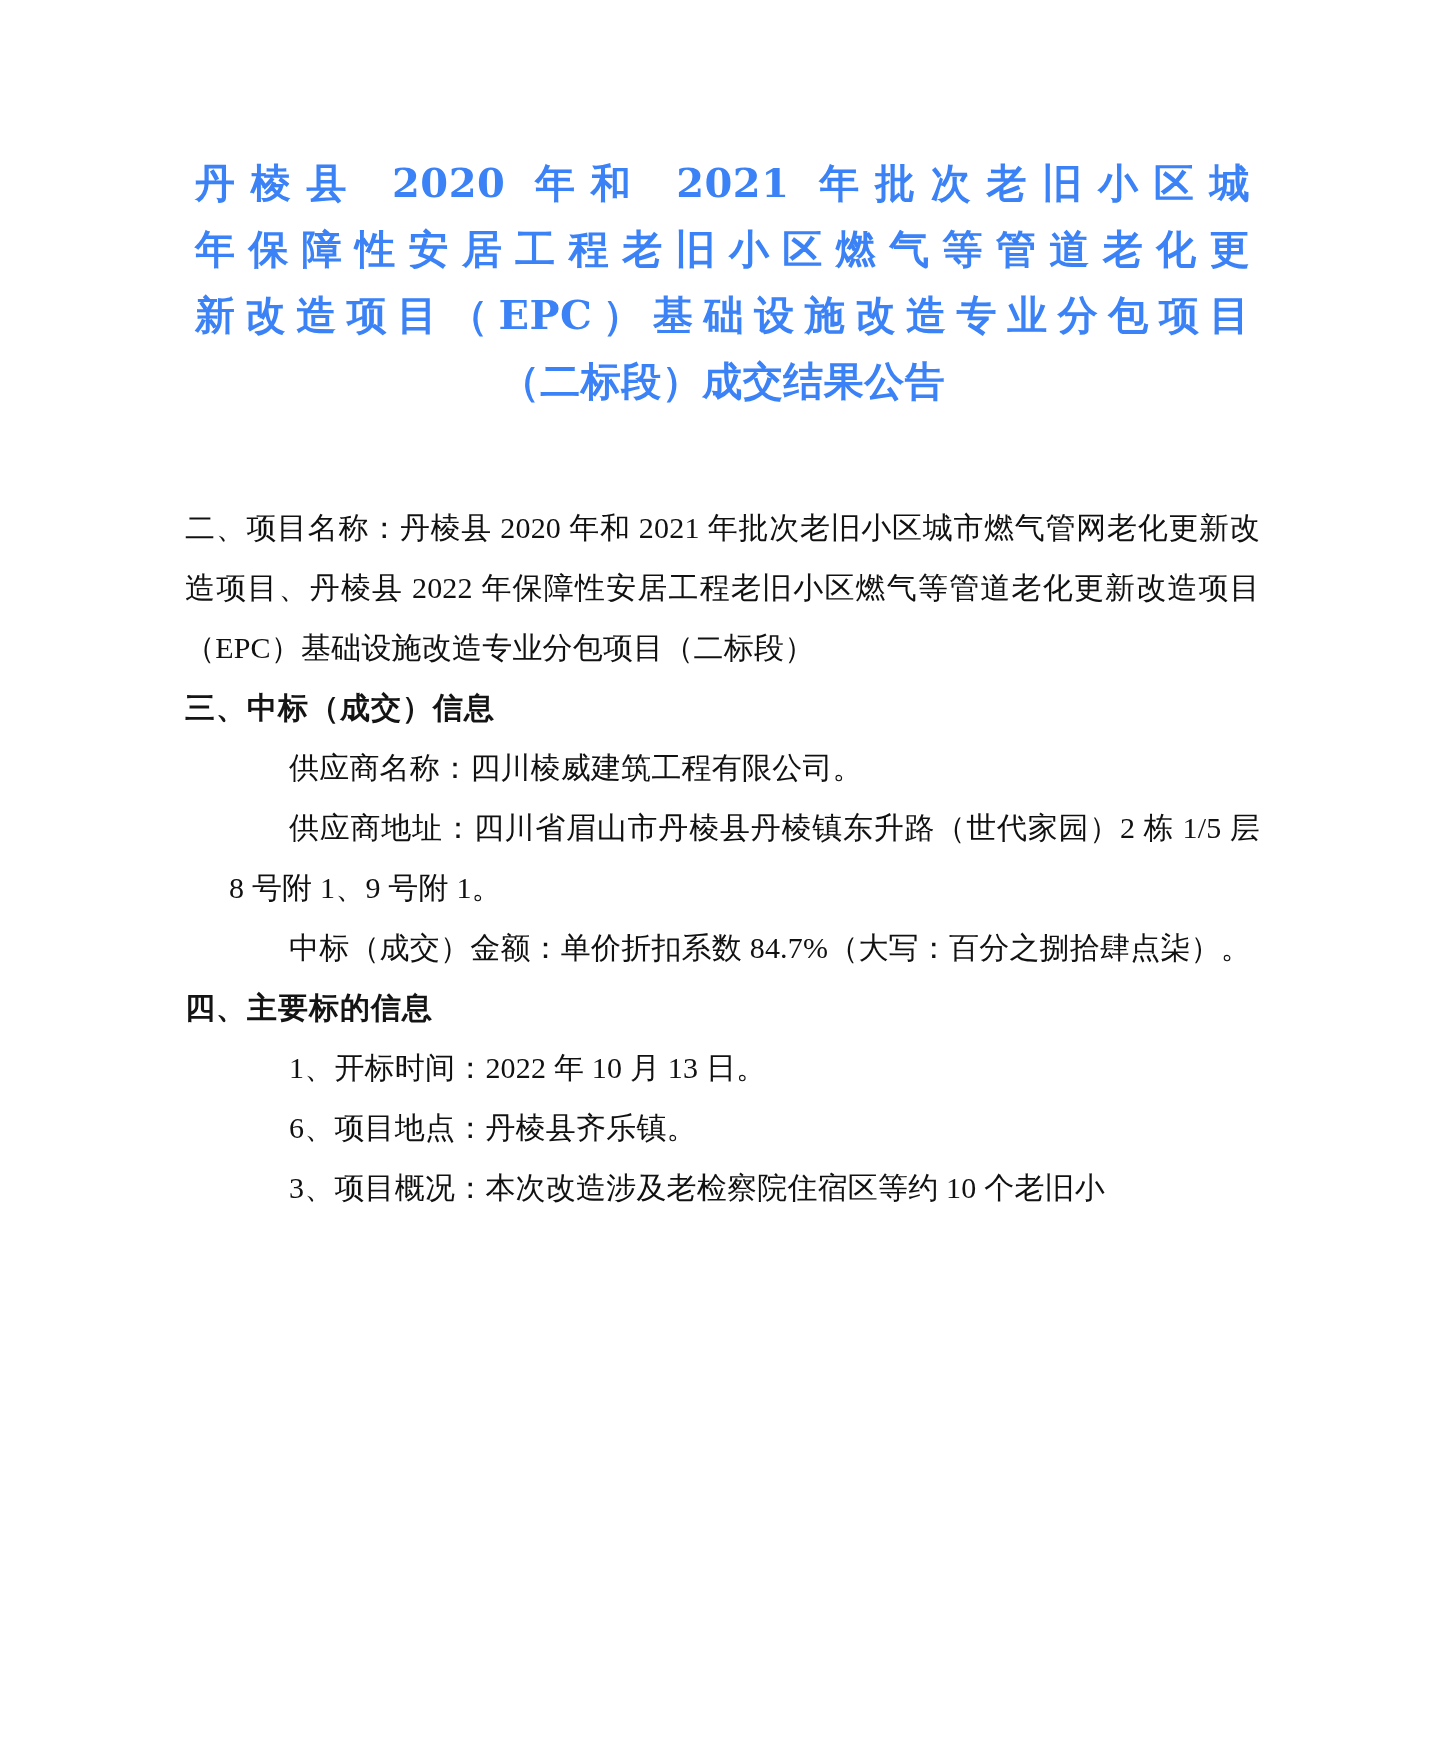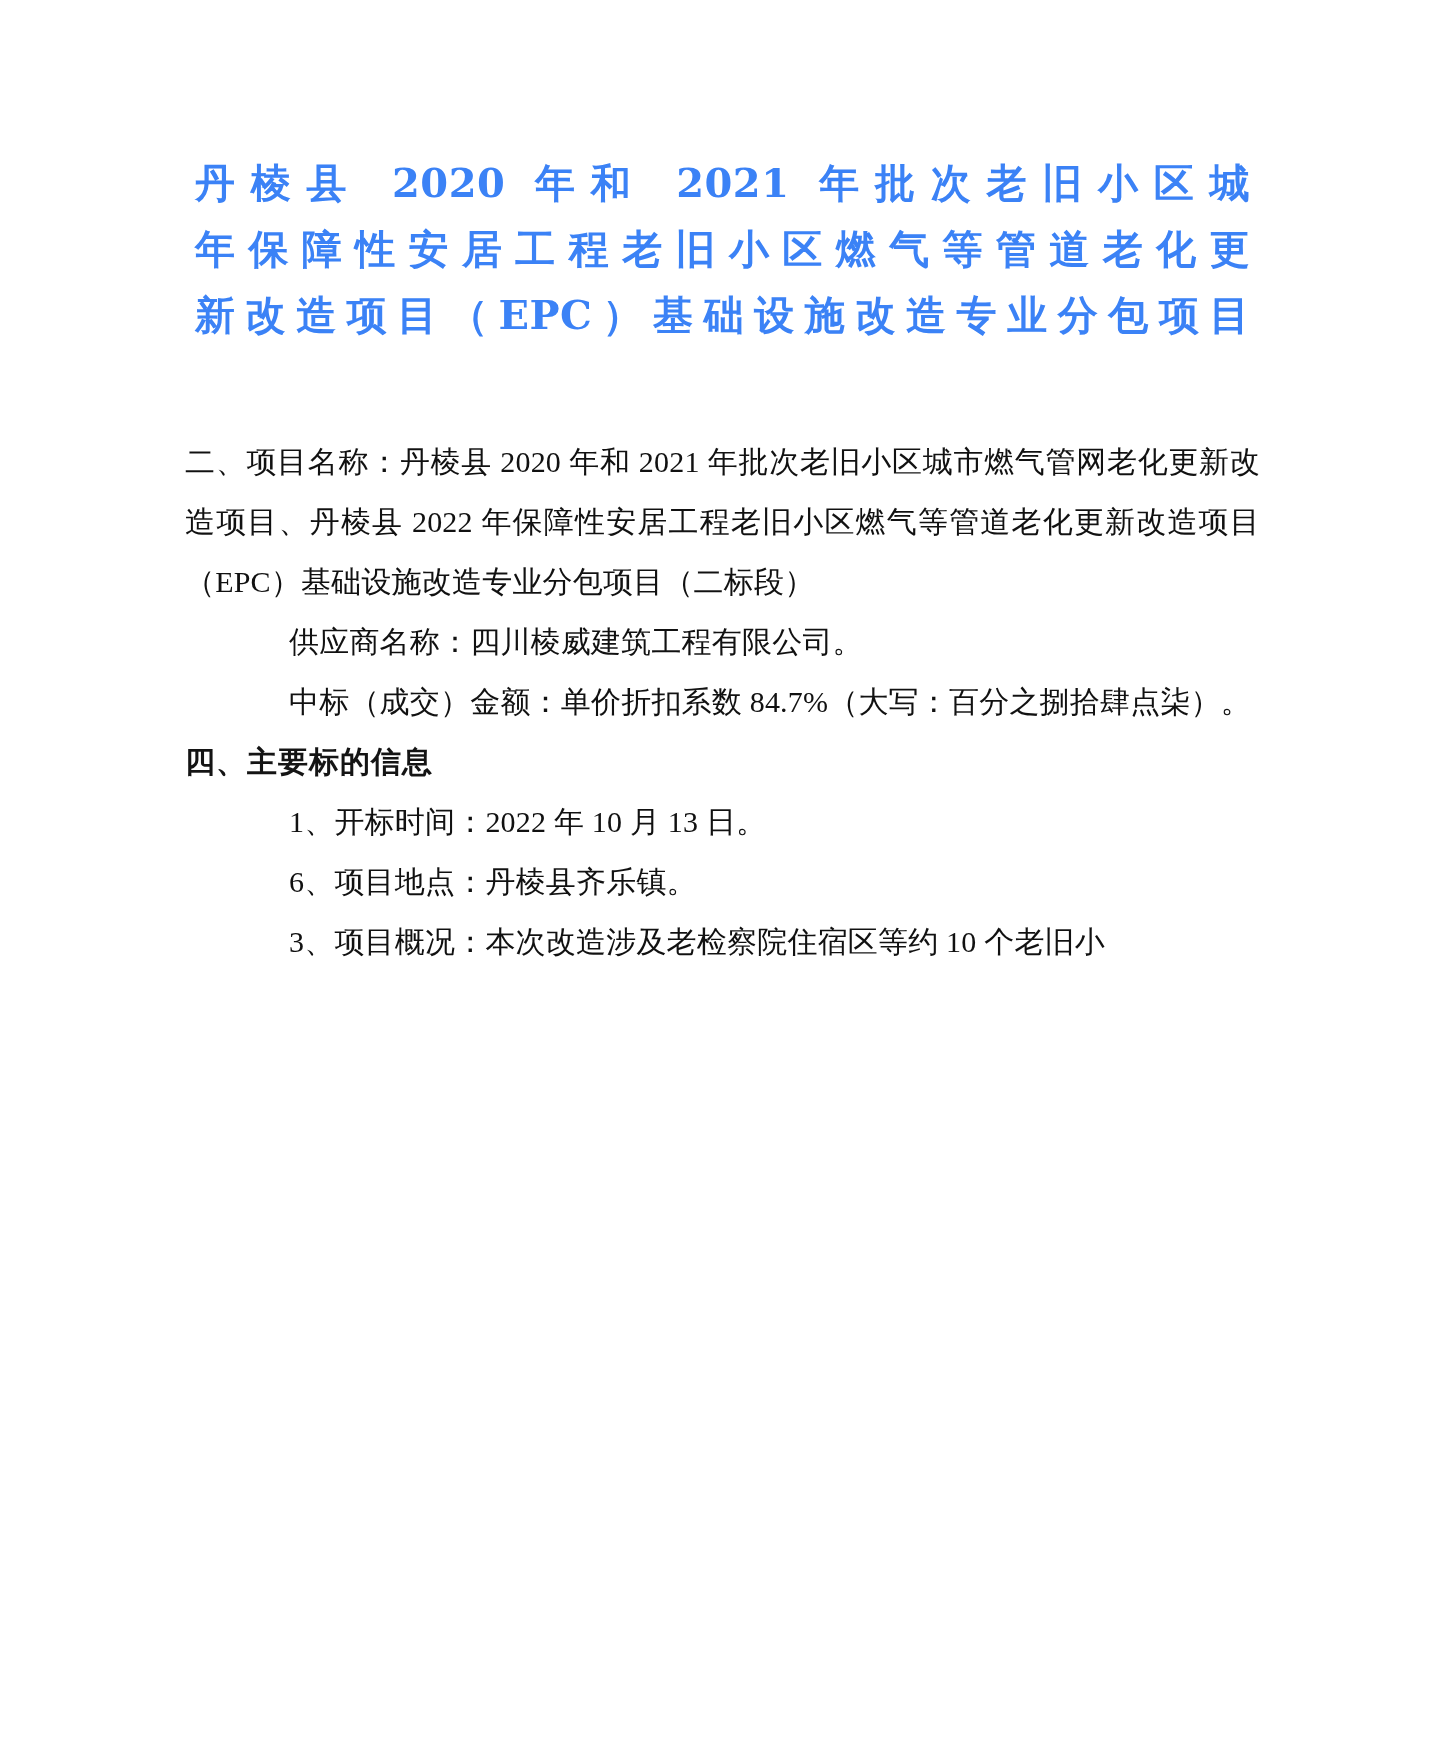--- a/index.html
+++ b/index.html
@@ -78,28 +78,31 @@
 </head>
 <body>
 
 <div class="page">
   <div class="doc-body">
 
     <h1 class="doc-title">
       <span class="title-line">丹棱县 2020 年和 2021 年批次老旧小区城</span>
       <span class="title-line">年保障性安居工程老旧小区燃气等管道老化更</span>
       <span class="title-line">新改造项目（EPC）基础设施改造专业分包项目</span>
+      <span class="title-line last">（二标段）成交结果公告</span>
     </h1>
 
     <div class="spacer"></div>
 
 
     <p class="para">二、项目名称：丹棱县 2020 年和 2021 年批次老旧小区城市燃气管网老化更新改造项目、丹棱县 2022 年保障性安居工程老旧小区燃气等管道老化更新改造项目（EPC）基础设施改造专业分包项目（二标段）</p>
 
+    <p class="sec-head">三、中标（成交）信息</p>
     <p class="para indent">供应商名称：四川棱威建筑工程有限公司。</p>
+    <p class="para indent">供应商地址：四川省眉山市丹棱县丹棱镇东升路（世代家园）2 栋 1/5 层 8 号附 1、9 号附 1。</p>
     <p class="para indent">中标（成交）金额：单价折扣系数 84.7%（大写：百分之捌拾肆点柒）。</p>
 
     <p class="sec-head">四、主要标的信息</p>
     <p class="para indent">1、开标时间：2022 年 10 月 13 日。</p>
     <p class="para indent">6、项目地点：丹棱县齐乐镇。</p>
     <p class="para indent">3、项目概况：本次改造涉及老检察院住宿区等约 10 个老旧小</p>
 
   </div>
 </div>
 

